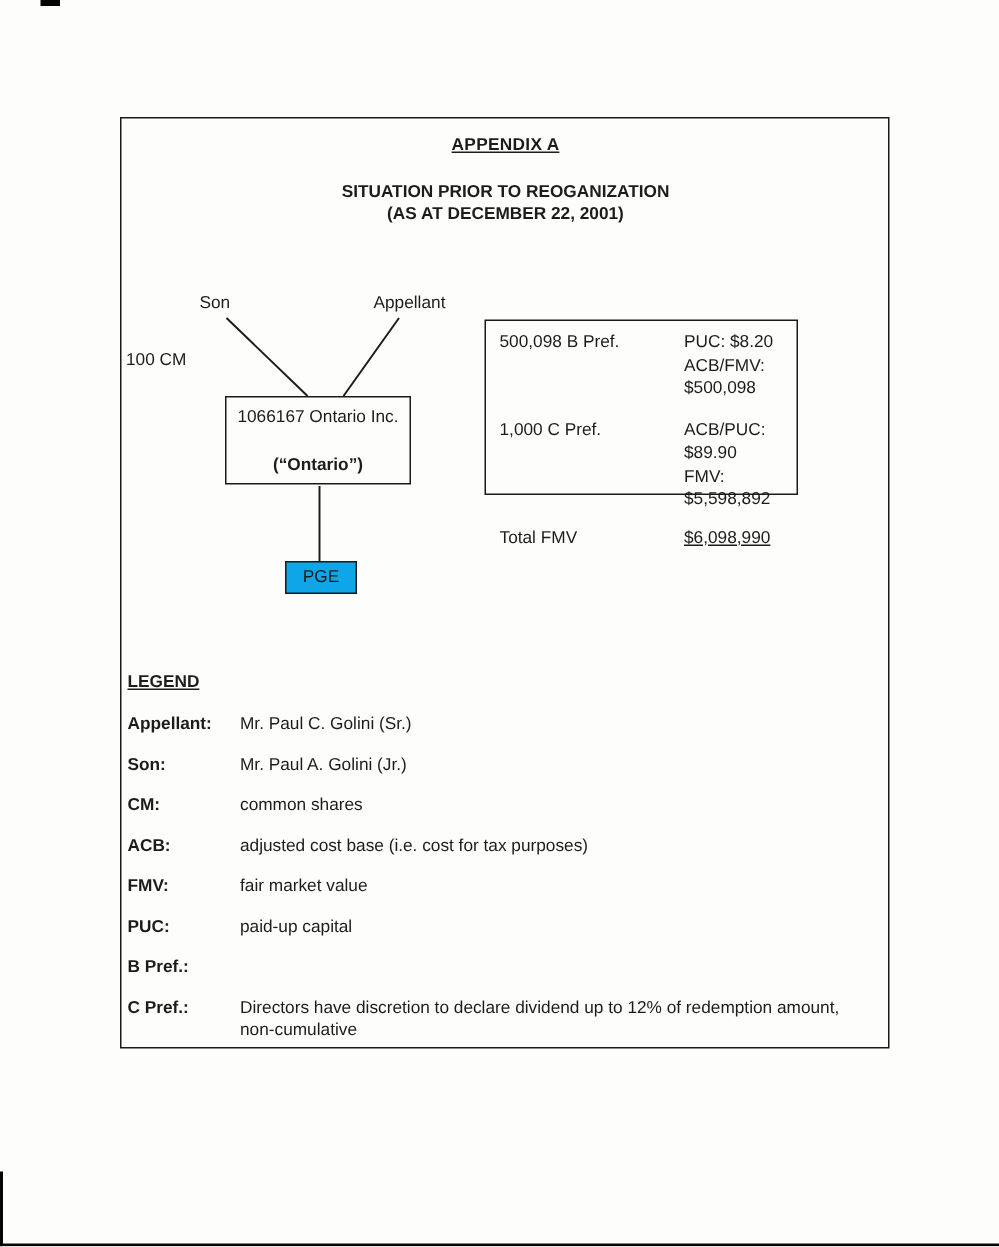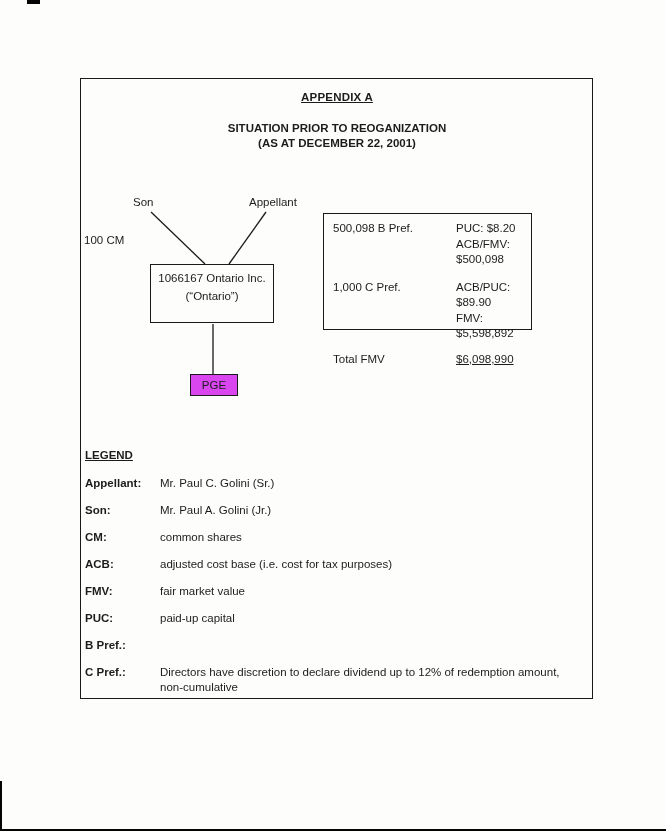--- a/index.html
+++ b/index.html
@@ -27,25 +27,25 @@
   .dlabel { position:absolute; white-space:nowrap; }
   .dlabel.son { left:133px; top:196px; }
   .dlabel.appellant { left:249px; top:196px; }
   .dlabel.cm { left:84px; top:234px; }
 
   .ontario-box {
     position:absolute; left:150px; top:264px; width:124px; height:59px;
     border:1.4px solid #1a1a1a; box-sizing:border-box; text-align:center; background:#fdfdfc;
   }
   .ontario-box .oline1 { margin-top:7px; }
-  .ontario-box .oline2 { margin-top:6px; font-weight:normal; }
+  .ontario-box .oline2 { margin-top:20px; font-weight:bold; }
 
   .pge-box {
     position:absolute; left:190px; top:374px; width:48px; height:22px;
-    border:1.4px solid #1a1a1a; box-sizing:border-box; background:#d946ef;
+    border:1.4px solid #1a1a1a; box-sizing:border-box; background:#0ea5e9;
     display:flex; align-items:center; justify-content:center;
   }
 
   .share-table {
     position:absolute; left:323px; top:213px; width:209px; height:117px;
     border:1.5px solid #1a1a1a; box-sizing:border-box; padding:7px 9px;
     line-height:15.5px;
   }
   .share-row { display:flex; }
   .share-row .share-label { width:123px; flex-shrink:0; }

